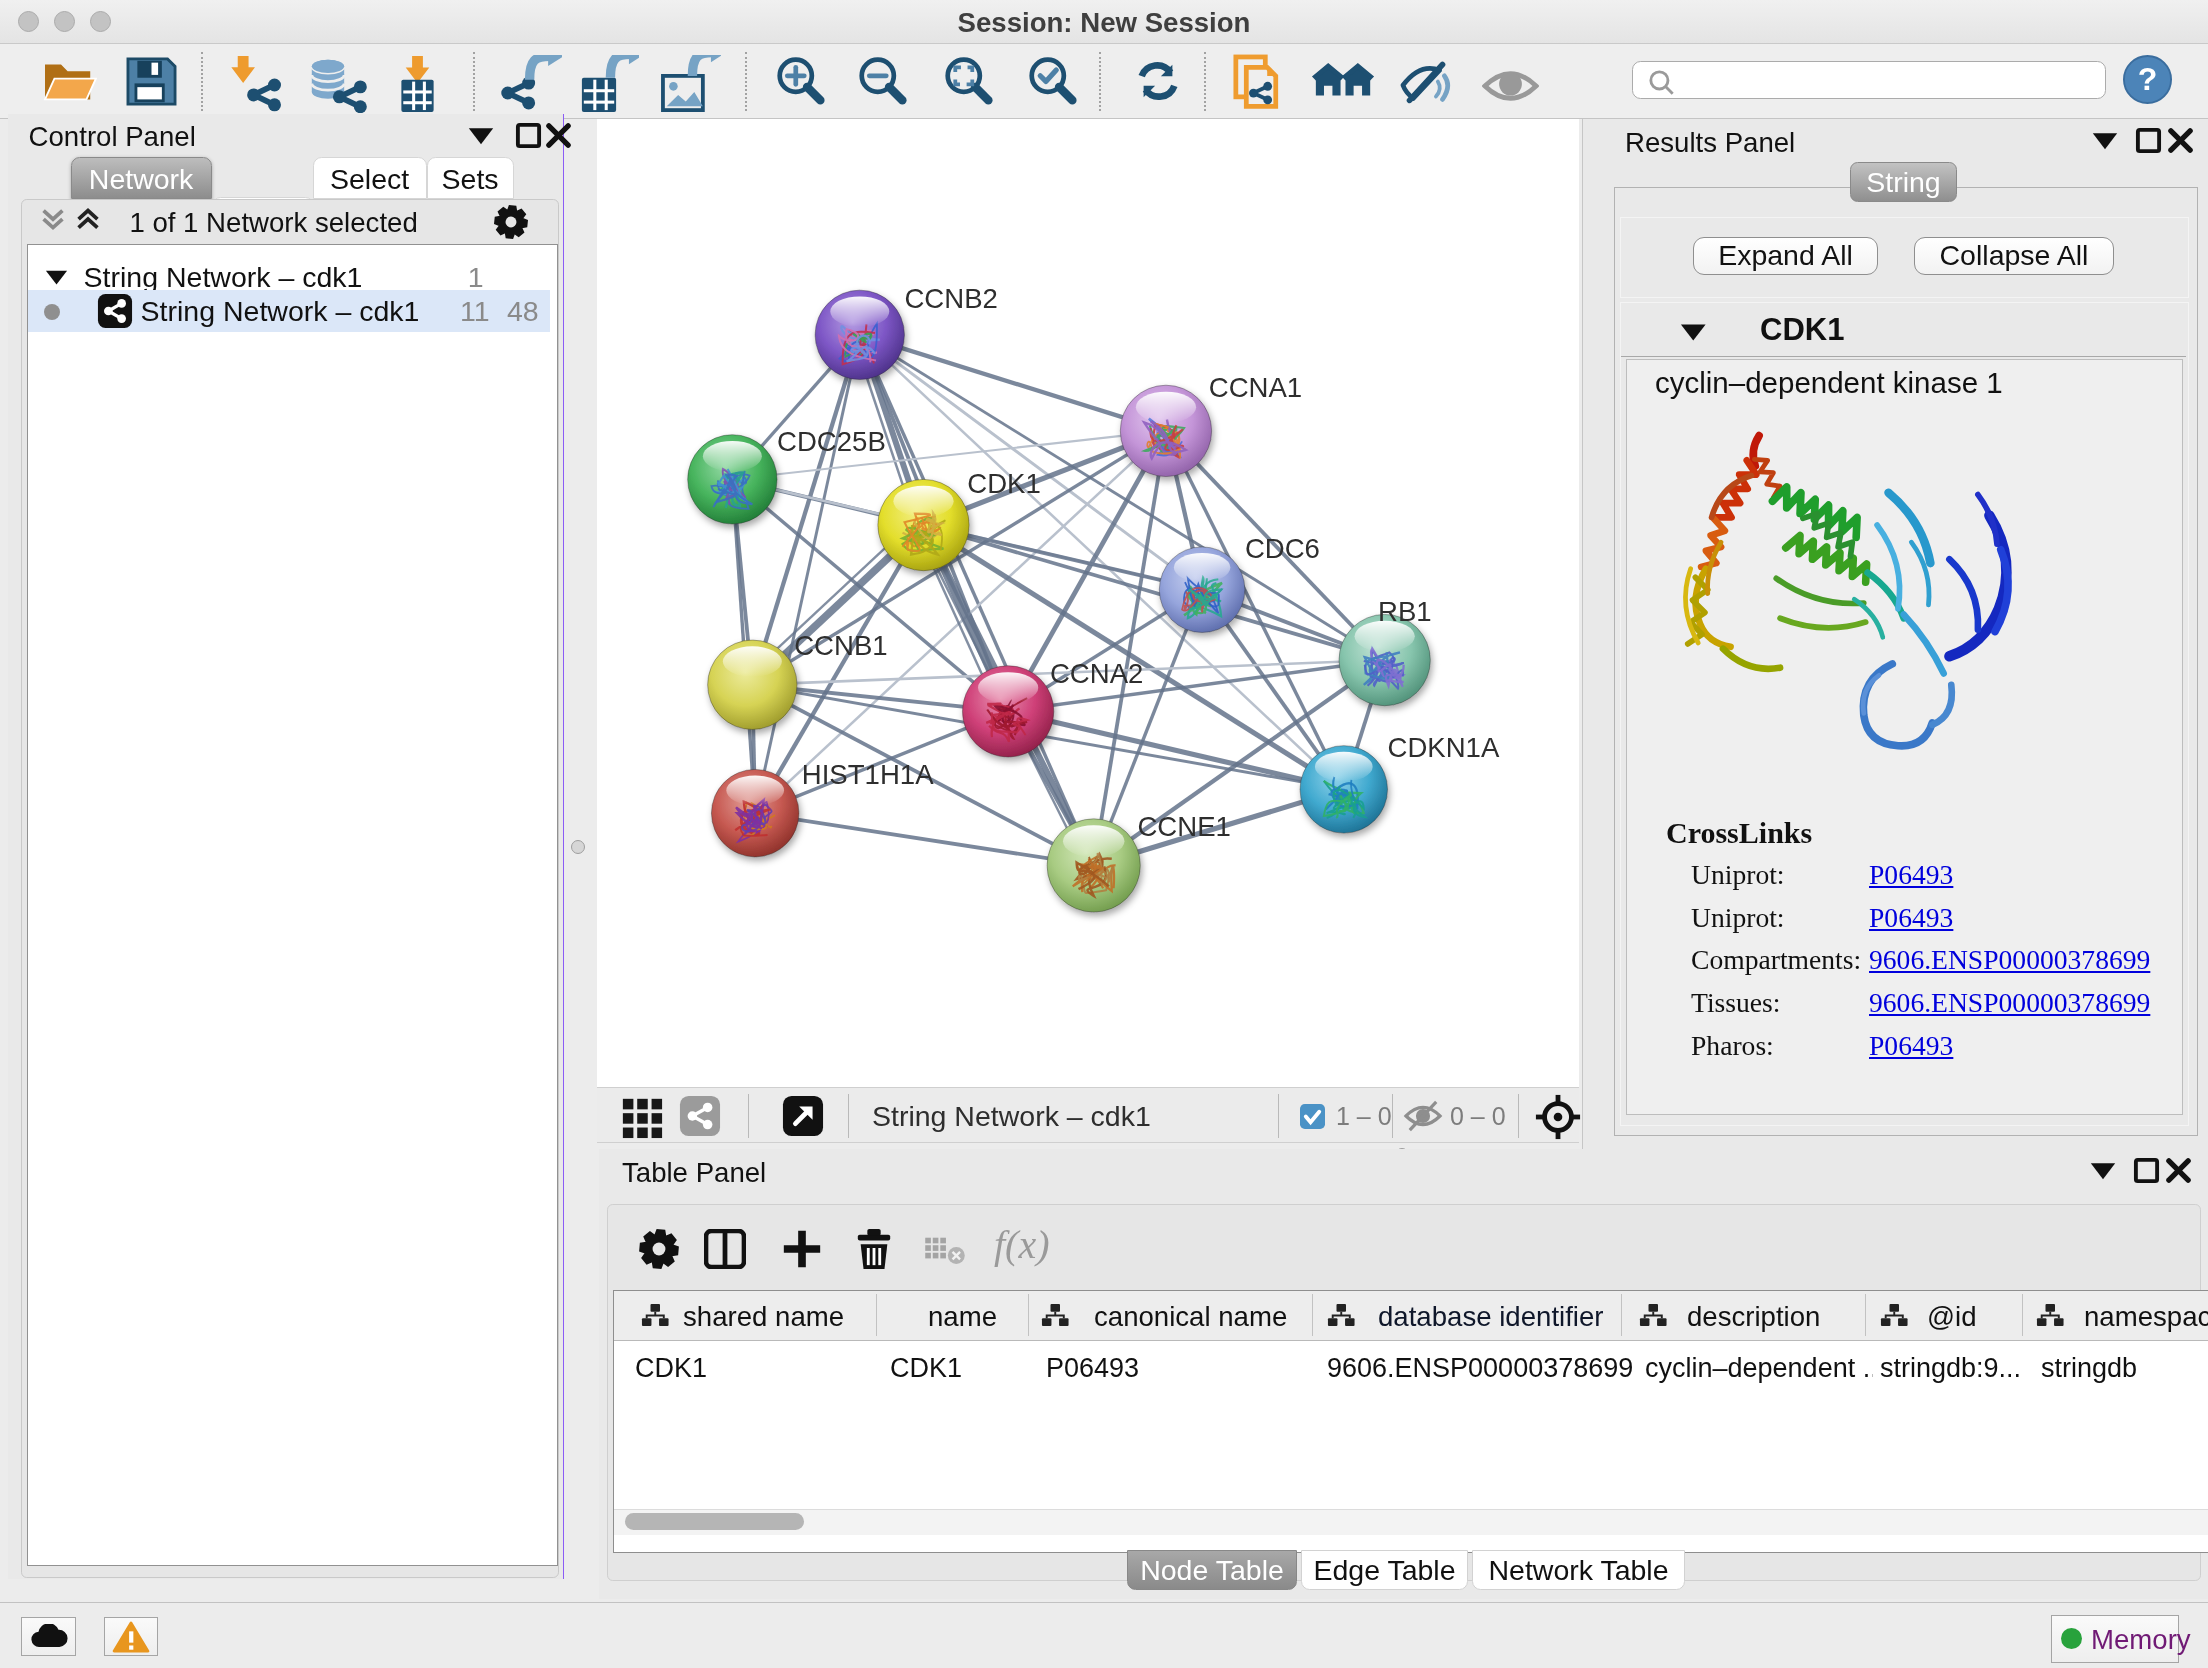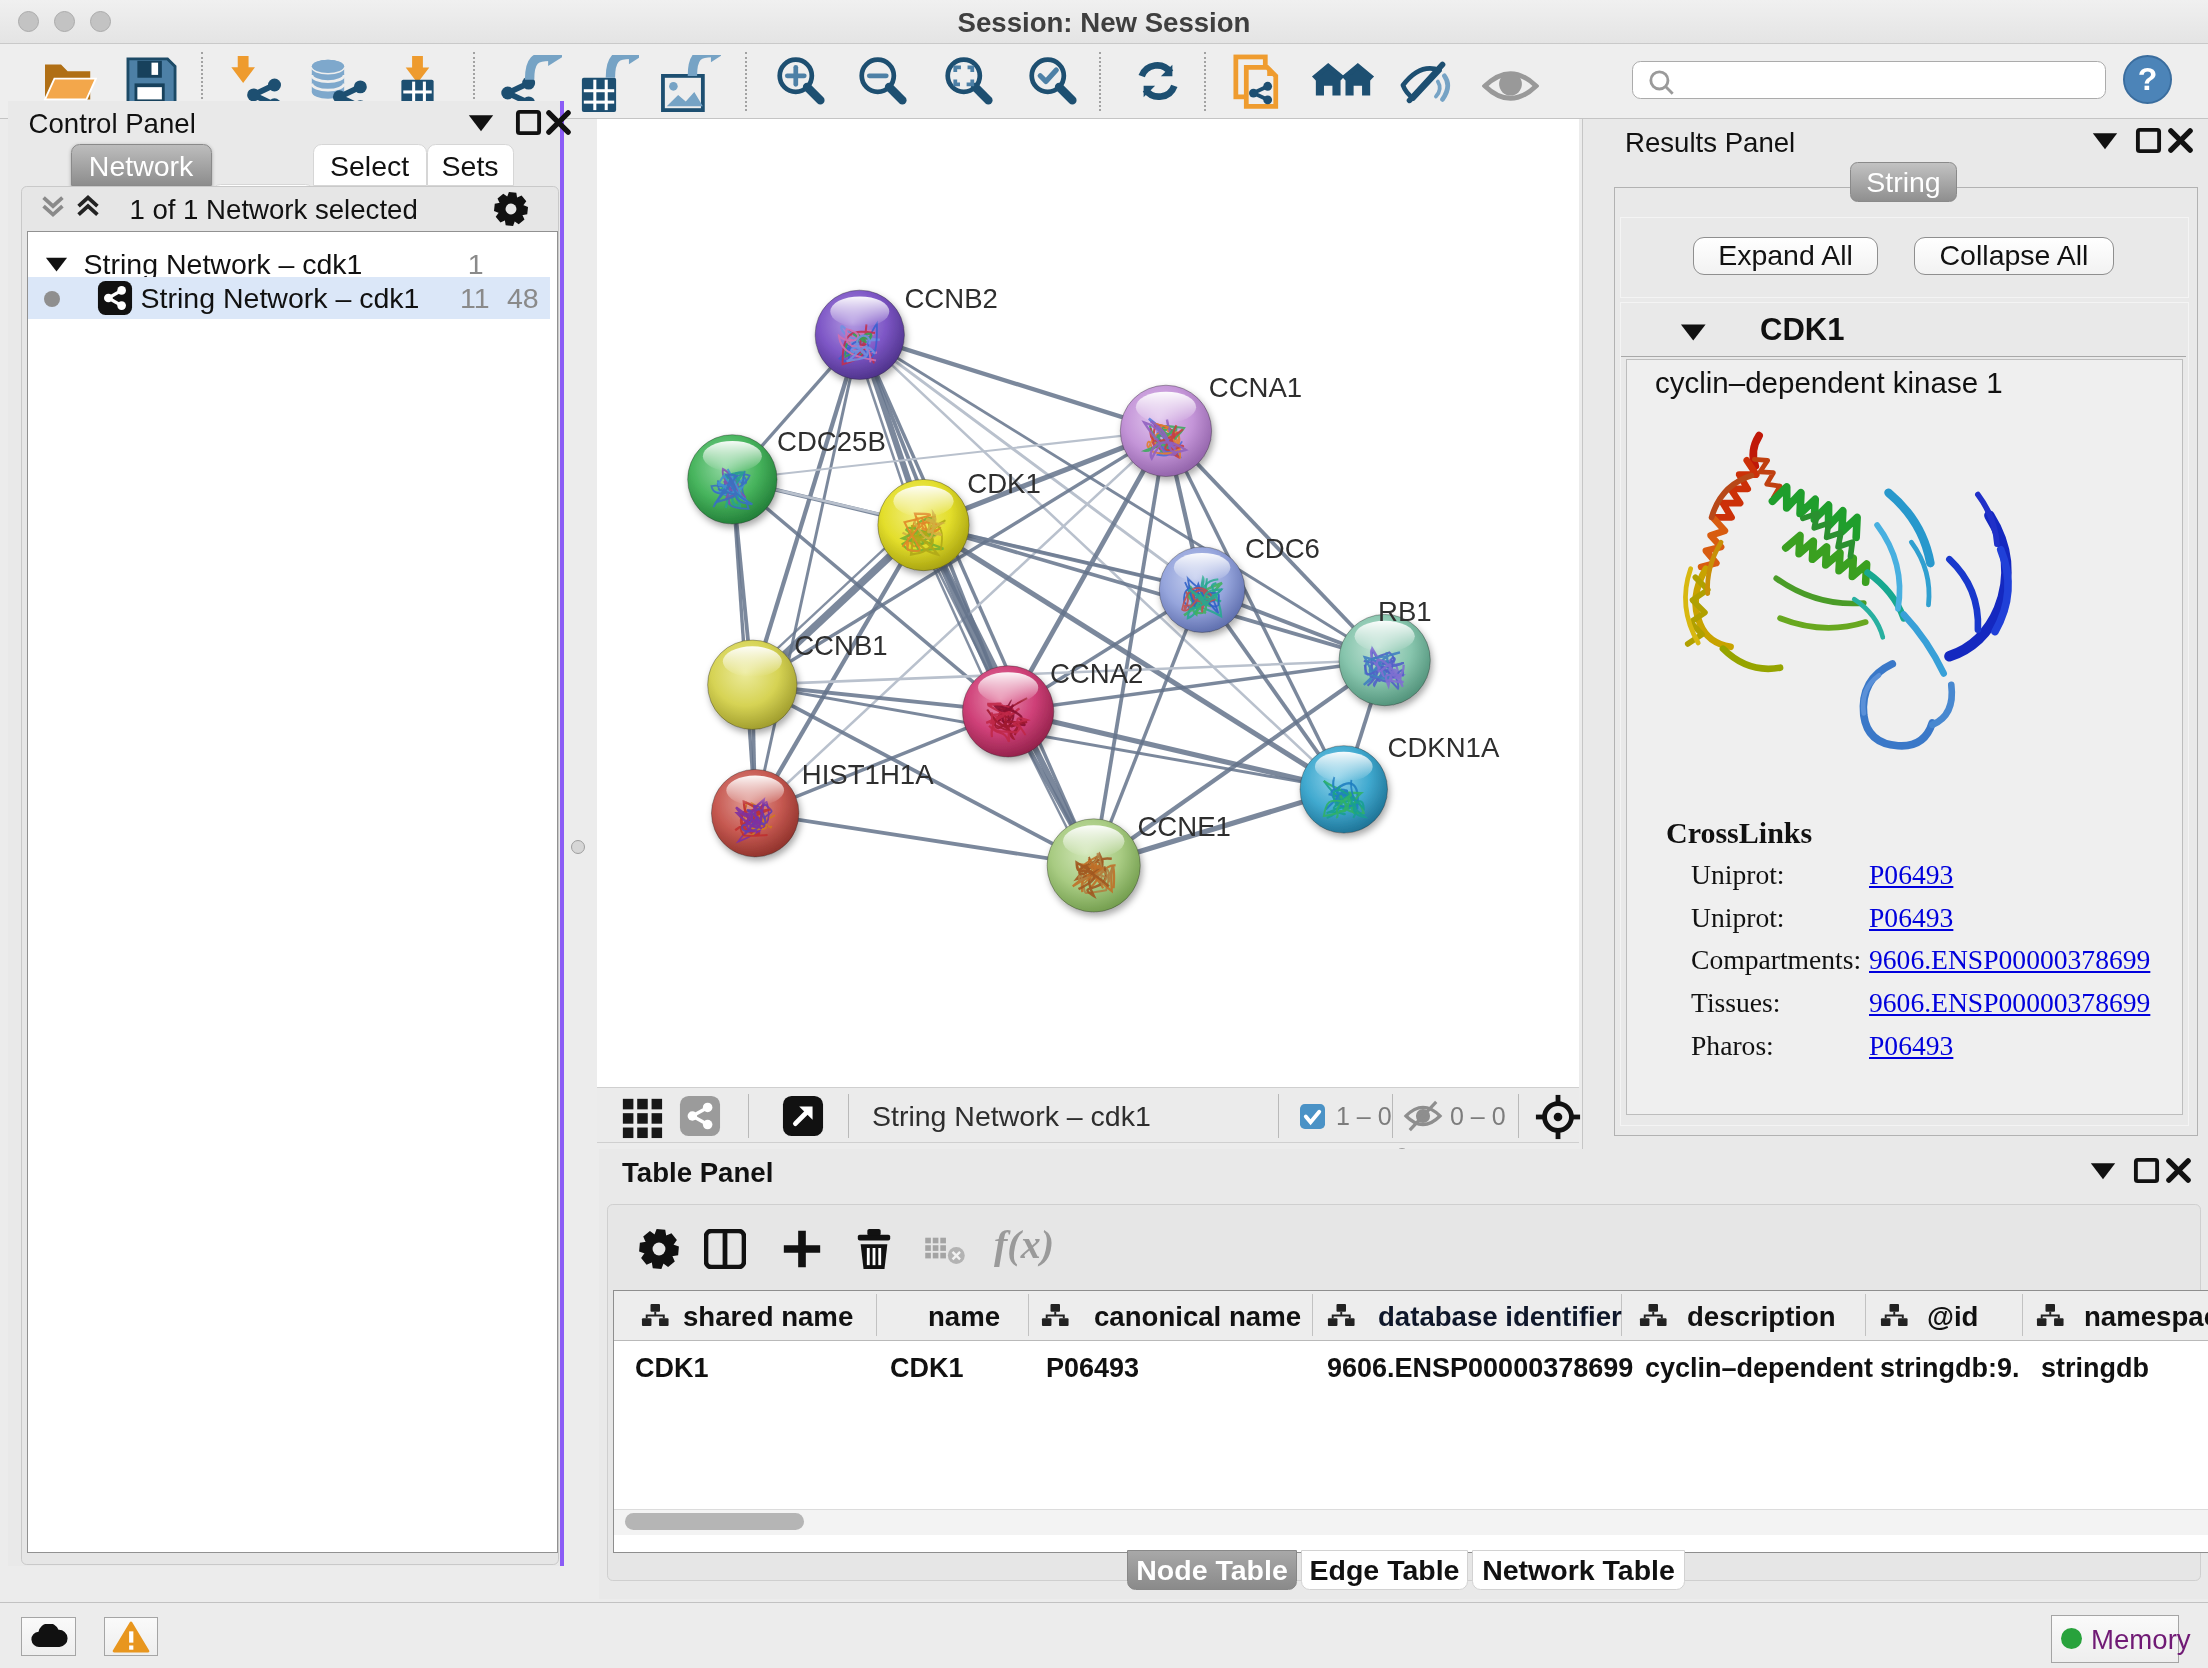--- a/index.html
+++ b/index.html
@@ -3,37 +3,37 @@
 html,body{margin:0;padding:0;}
 body{width:2208px;height:1668px;background:#ececec;font-family:"Liberation Sans",sans-serif;position:relative;overflow:hidden;}
 .abs{position:absolute;}
 .titlebar{left:0;top:0;width:2208px;height:43px;background:linear-gradient(#f0f0f0,#e4e4e4);border-bottom:1px solid #c9c9c9;}
 .title{width:100%;text-align:center;top:6.7px;font-size:27.6px;font-weight:bold;color:#3f3f3f;}
 .tl{border-radius:50%;width:21px;height:21px;top:10.5px;background:#c3c3c3;border:1px solid #ababab;box-sizing:border-box;}
 .toolbar{left:0;top:44px;width:2208px;height:74px;background:#eeeeee;border-bottom:1px solid #c4c4c4;}
 .tsep{top:7.6px;height:59px;width:0;border-left:2.9px dotted #a2a2a2;}
 .searchbox{left:1632px;top:17px;width:474px;height:38px;background:#fff;border:1.9px solid #ababab;border-radius:8.6px;box-sizing:border-box;}
 .panel-title{font-size:27.6px;color:#111;}
-.cp{left:7.6px;top:101px;width:556px;height:1465px;background:#e9e9e9;border-right:4px solid #8b5cf6;box-sizing:border-box;}
+.cp{left:7.6px;top:114px;width:556px;height:1465px;background:#e9e9e9;border-right:1px solid #8b5cf6;box-sizing:border-box;}
 .tab{box-sizing:border-box;font-size:28.5px;text-align:center;}
 .tab.sel{background:linear-gradient(#bdbdbd,#8d8d8d);color:#fff;border:1px solid #8a8a8a;border-radius:8.6px 8.6px 0 0;box-shadow:0 1.9px 3.8px rgba(0,0,0,.3);}
 .tab.uns{background:#fff;color:#111;border:1px solid #d6d6d6;border-radius:8.6px 8.6px 0 0;}
 .cpbox{left:13.3px;top:85px;width:538px;height:1379px;background:#e6e6e6;border:1.9px solid #c9c9c9;border-radius:5.7px;box-sizing:border-box;}
 .cplist{left:19px;top:130px;width:531px;height:1322px;background:#fff;border:1px solid #919191;box-sizing:border-box;}
 .canvas{left:597px;top:119px;width:982px;height:968px;background:#ffffff;}
 .canvasbar{left:597px;top:1087px;width:982px;height:56px;background:#ebebeb;border-top:1px solid #cfcfcf;border-bottom:1px solid #cfcfcf;box-sizing:border-box;}
 .cbsep{top:5.7px;height:44px;width:0;border-left:1px solid #b9b9b9;}
 .rp{left:1582px;top:119px;width:627px;height:1030px;background:#e9e9e9;border-left:1px solid #c6c6c6;box-sizing:border-box;}
 .rpbox{left:31px;top:68px;width:582px;height:947px;background:#e9e9e9;border:1px solid #b2b2b2;}
 .rpframe{left:6.7px;width:567px;background:#e9e9e9;border:1px solid #a8a8a8;outline:1px solid #f4f4f4;outline-offset:-1.9px;}
 .btn{box-sizing:border-box;background:linear-gradient(#ffffff,#f2f2f2);border:1.9px solid #8f8f8f;border-radius:11px;font-size:28.5px;text-align:center;color:#111;}
 .stringtab{left:1850px;top:162px;width:105px;height:38px;background:linear-gradient(#c2c2c2,#8f8f8f);border:1px solid #8a8a8a;border-radius:7.6px;color:#fff;font-size:28.5px;text-align:center;line-height:38px;}
 .serif{font-family:"Liberation Serif",serif;}
 .link{color:#0000dd;text-decoration:underline;}
-.tp{left:599px;top:1149px;width:1609px;height:450px;background:#e9e9e9;font-weight:bold;}
+.tp{left:599px;top:1149px;width:1609px;height:450px;background:#e9e9e9;}
 .tpbox{left:7.6px;top:55px;width:1594px;height:377px;background:#e6e6e6;border:1.9px solid #cfcfcf;border-radius:5.7px;box-sizing:border-box;}
 .thead{background:#ededed;border-bottom:1.9px solid #b9b9b9;}
 .hsep{top:3.8px;height:42px;width:0;border-left:1px solid #c2c2c2;}
 .tabb{box-sizing:border-box;font-size:28.5px;text-align:center;height:40px;line-height:38px;}
 .tabb.sel{background:linear-gradient(#a8a8a8,#8a8a8a);color:#fff;border:1px solid #888;border-radius:0 0 8.6px 8.6px;}
 .tabb.uns{background:#fff;color:#111;border:1px solid #d2d2d2;border-radius:0 0 8.6px 8.6px;}
 .statusbar{left:0;top:1602px;width:2208px;height:67px;background:#ececec;border-top:1px solid #c2c2c2;}
 .sbtn{box-sizing:border-box;background:linear-gradient(#fafafa,#eeeeee);border:1.9px solid #a5a5a5;}
 .splitdot{width:14.3px;height:14.3px;border-radius:50%;background:#d6d6d6;border:1px solid #9e9e9e;box-sizing:border-box;}
 </style></head><body>

